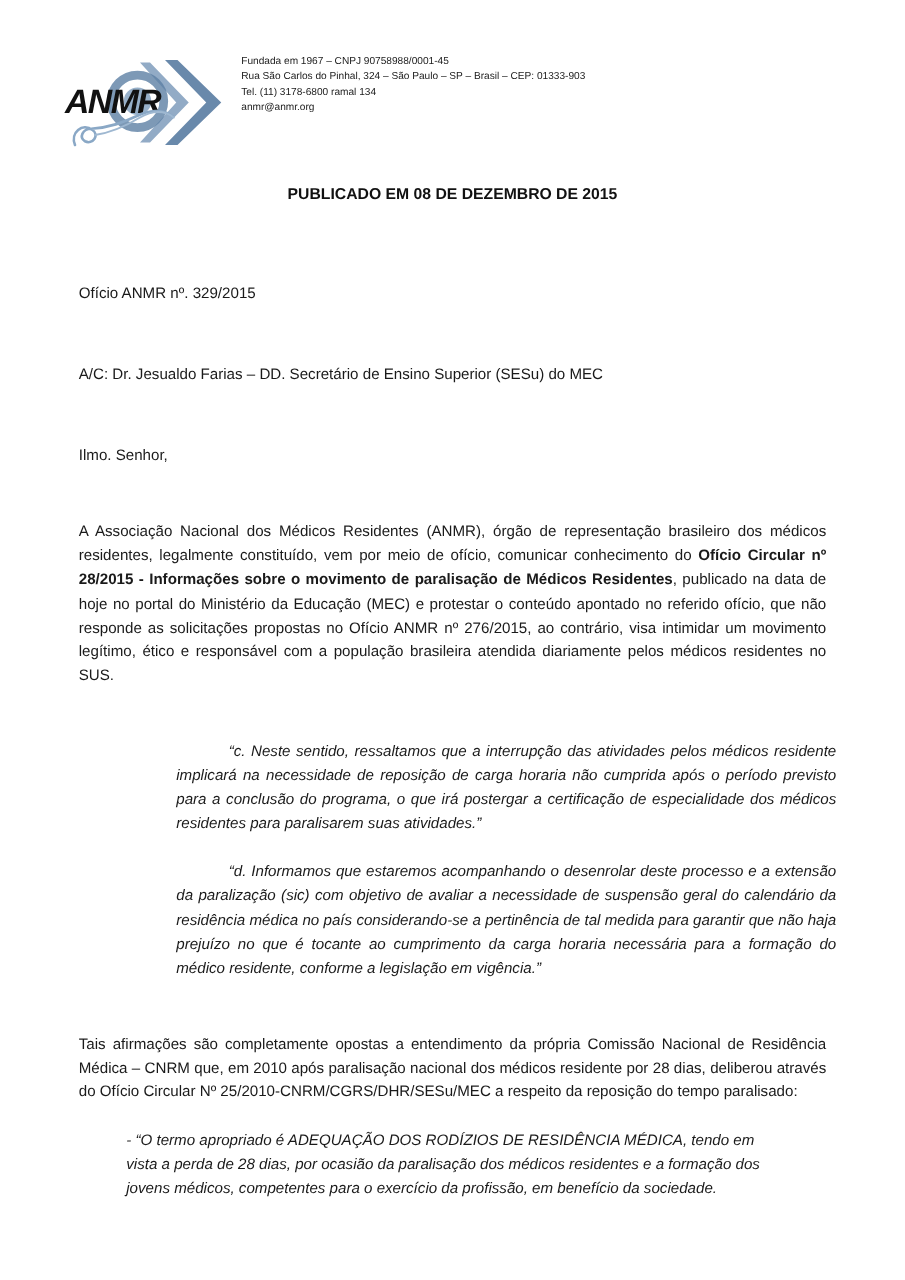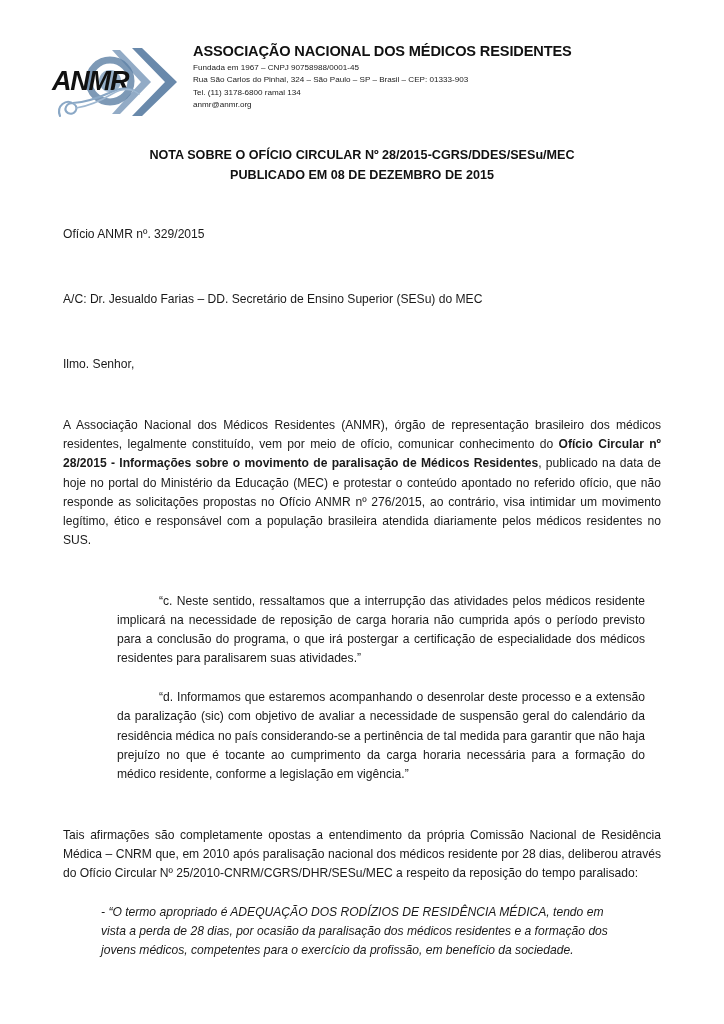--- a/index.html
+++ b/index.html
@@ -88,23 +88,24 @@
     text-align: justify;
     text-justify: inter-word;
     margin-top: 20px;
   }
   .blk.noj { text-align: left; }
   .sp-m  { height: 20px; }
   .sp-l  { height: 22px; }
   .sp-xl { height: 26px; }
 
   .quote {
+    font-style: italic;
     font-size: 12.1px;
     line-height: 1.58;
-    margin-left: 54px;
+    margin-left: 78px;
     width: 528px;
     text-align: justify;
     text-justify: inter-word;
     color: #1a1a1a;
   }
   .quote .lead { padding-left: 42px; }
 
   .dash-quote {
     font-style: italic;
     font-size: 12.1px;
@@ -135,30 +136,28 @@
 
         <text x="6" y="54" font-family="'Liberation Sans', sans-serif" font-size="27" font-weight="bold" font-style="italic" fill="#111111" letter-spacing="-1.2">ANMR</text>
 
         <path d="M14 80 C10 70, 20 62, 28 68 C34 72, 28 80, 22 77 C17 74, 20 67, 27 67
                  C42 66, 52 62, 63 57 C73 52, 84 51, 92 57" fill="none" stroke="#8aa8c6" stroke-width="2.1" stroke-linecap="round"></path>
         <path d="M30 72 C44 70, 56 64, 66 58 C76 52, 86 52, 93 58" fill="none" stroke="#9fb8d1" stroke-width="1.6" stroke-linecap="round"></path>
       </svg>
     </div>
 
     <div class="org-block">
-      <div class="org-title">ASSOCIAÇÃO NACIONAL DOS MÉDICOS RESIDENTES</div>
       <div class="org-line">Fundada em 1967 – CNPJ 90758988/0001-45</div>
       <div class="org-line">Rua São Carlos do Pinhal, 324 – São Paulo – SP – Brasil – CEP: 01333-903</div>
       <div class="org-line">Tel. (11) 3178-6800 ramal 134</div>
       <div class="org-line">anmr@anmr.org</div>
     </div>
   </div>
 
   <div class="doc-title">
-    <span>NOTA SOBRE O OFÍCIO CIRCULAR Nº 28/2015-CGRS/DDES/SESu/MEC</span>
     <span>PUBLICADO EM 08 DE DEZEMBRO DE 2015</span>
   </div>
 
   <div class="body-area">
 
     <div class="blk noj">Ofício ANMR nº. 329/2015</div>
 
     <div class="sp-xl"></div>
 
     <div class="blk noj">A/C: Dr. Jesualdo Farias – DD. Secretário de Ensino Superior (SESu) do MEC</div>

